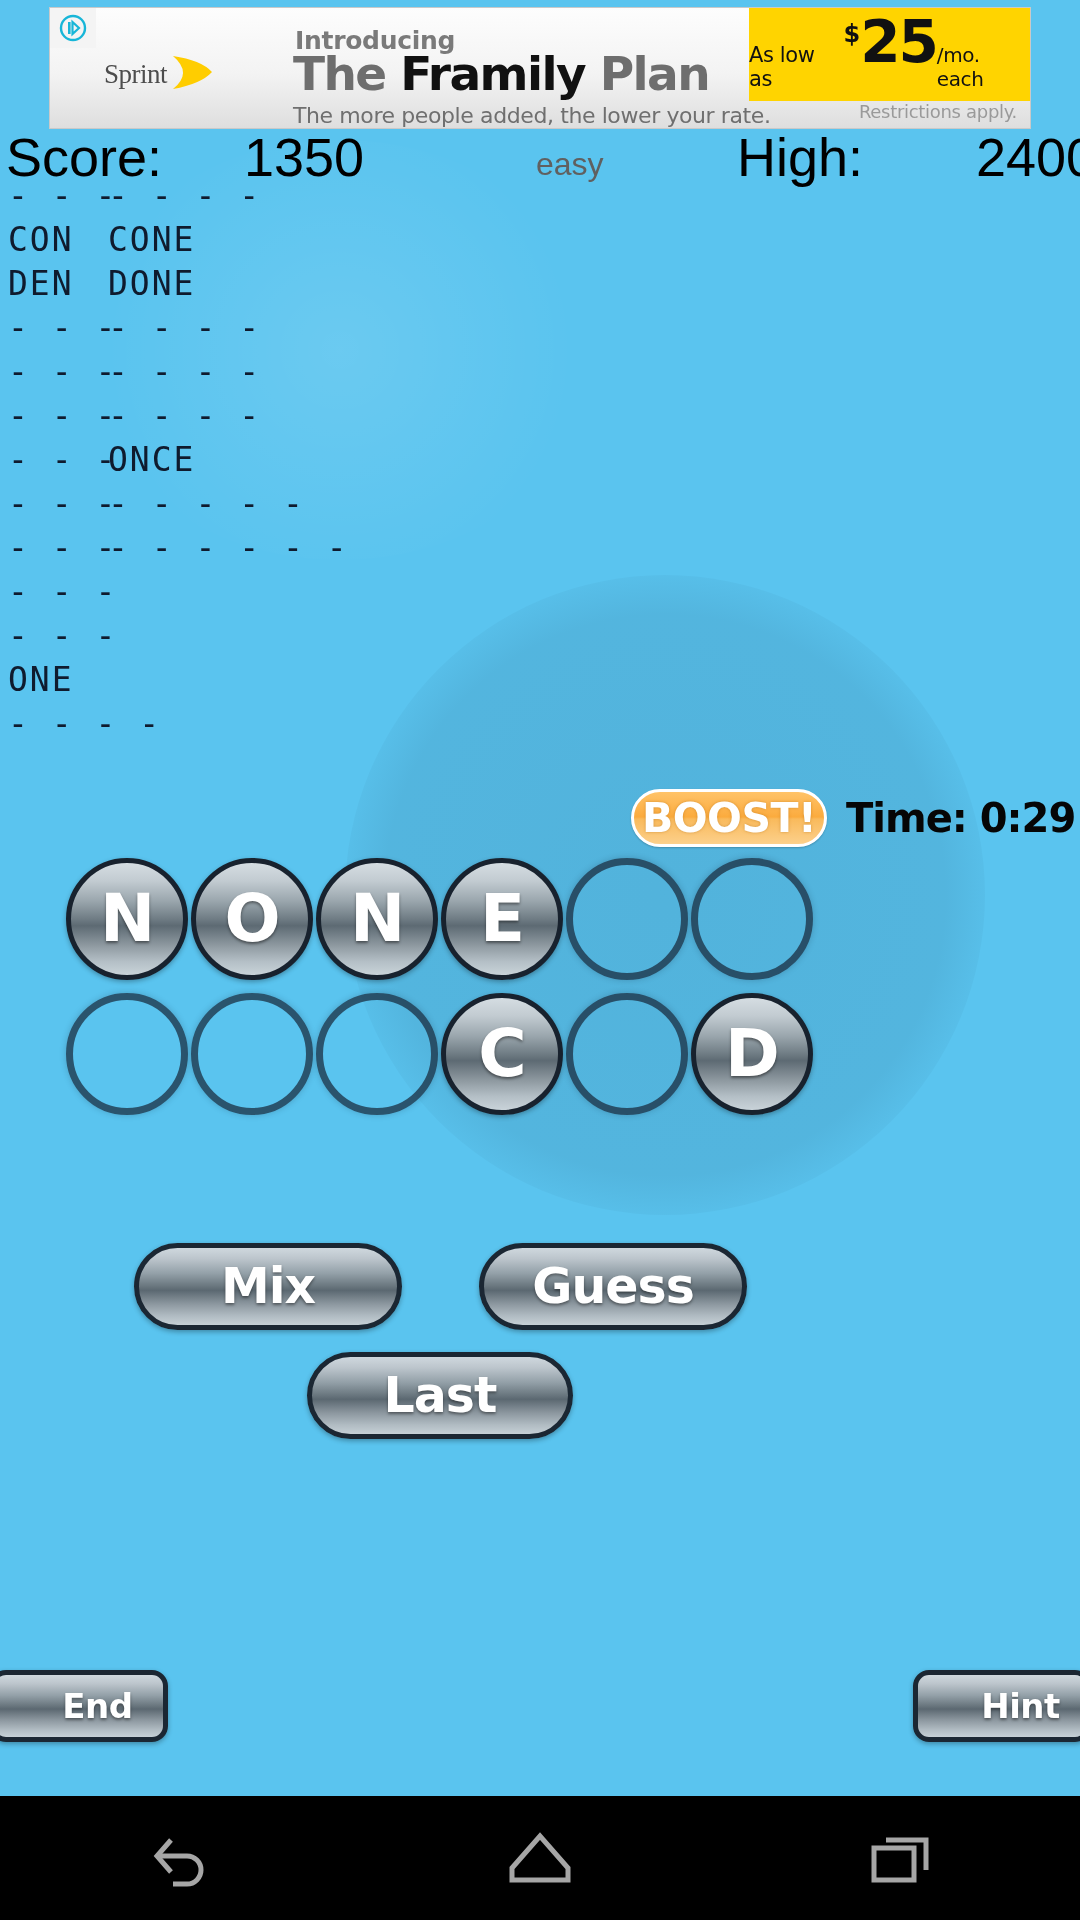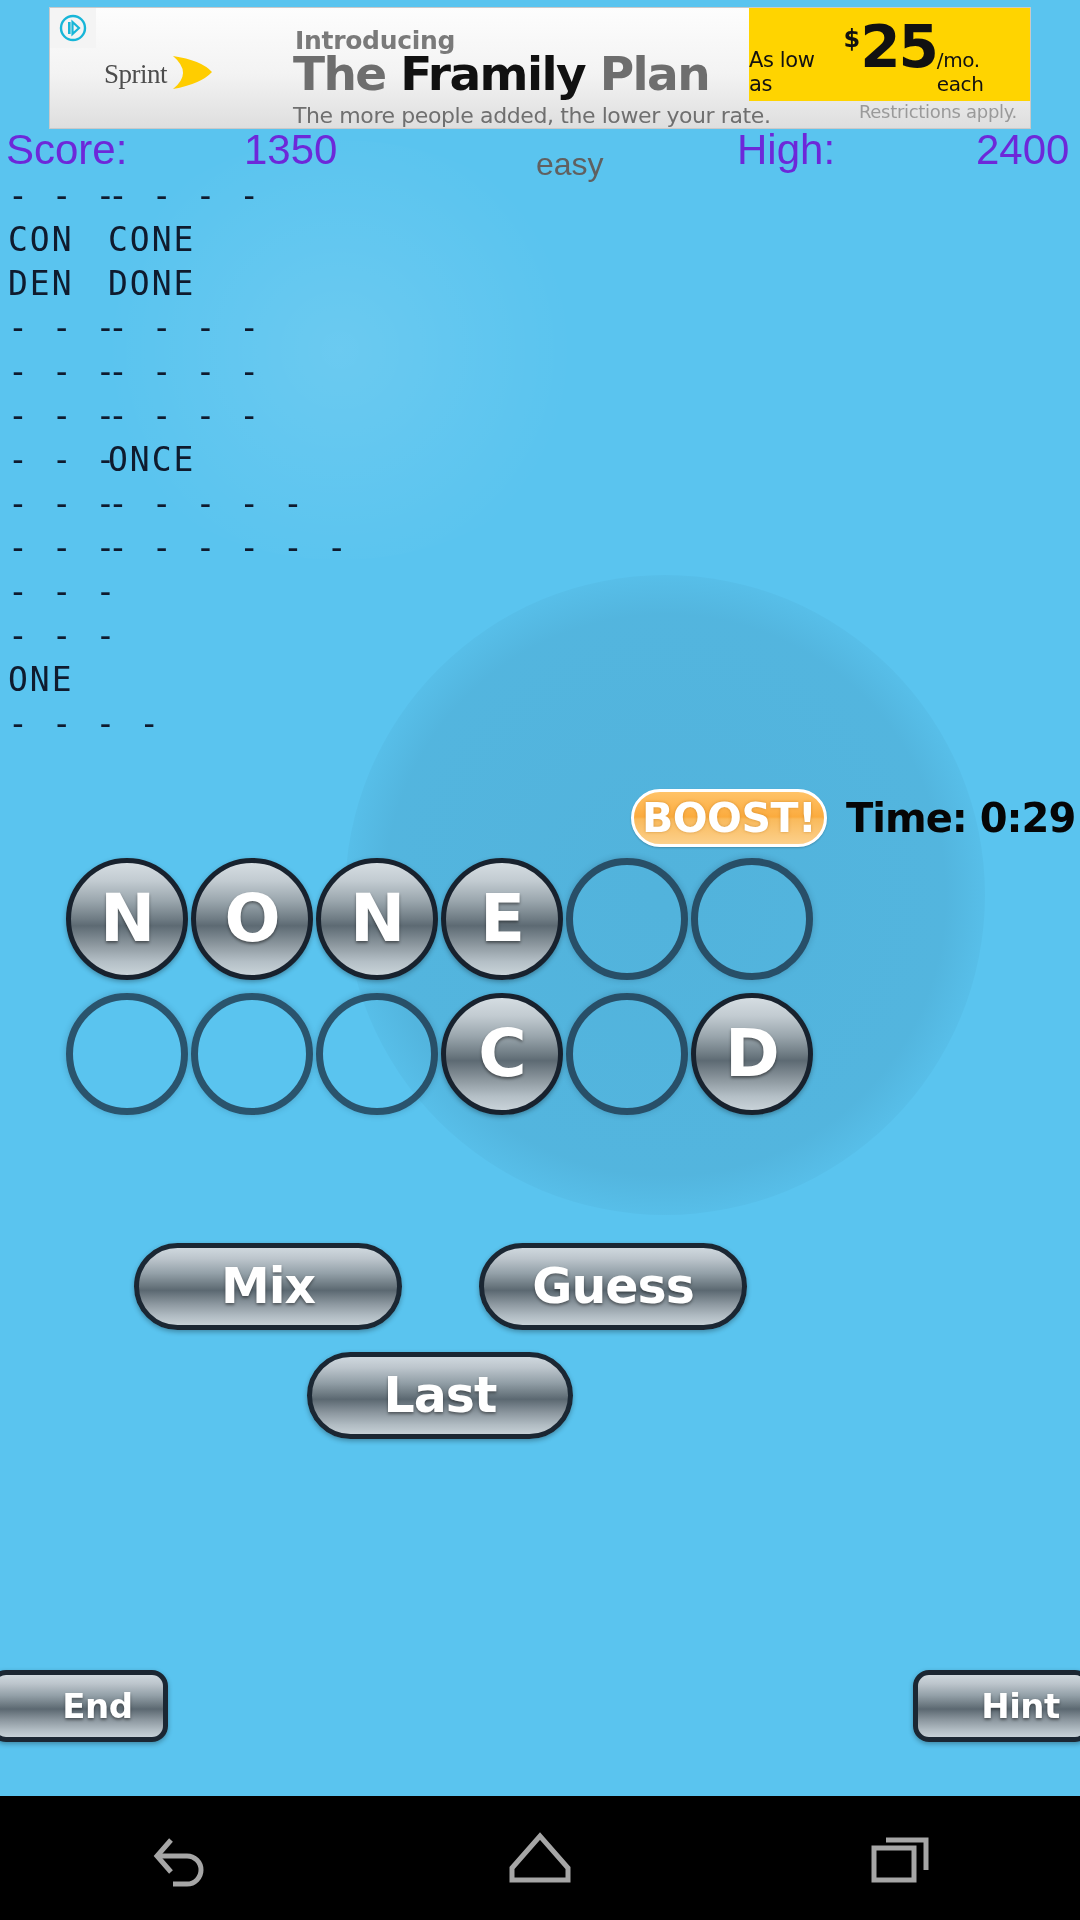--- a/index.html
+++ b/index.html
@@ -89,40 +89,40 @@
   }
   .ad-restr {
     position:absolute; right:13px; bottom:6px;
     font-family:"DejaVu Sans", sans-serif;
     font-size:18px; color:#9a9a9a; letter-spacing:-0.3px;
   }
   .ad-yellow {
     position:absolute; right:0px; top:0px;
     width:281px; height:93px;
     background:#ffd400;
-    display:flex; align-items:center; justify-content:center;
+    display:flex; align-items:flex-start; justify-content:center;
   }
   .ad-yellow-inner {
     display:flex; align-items:baseline;
     font-family:"DejaVu Sans", sans-serif; color:#111;
   }
   .ad-aslow { font-size:21px; letter-spacing:-0.4px; margin-right:2px; }
   .ad-dollar { font-size:24px; font-weight:bold; align-self:flex-start; margin-top:12px; }
   .ad-25 { font-size:58px; font-weight:bold; letter-spacing:-2px; }
   .ad-mo { font-size:20px; letter-spacing:-0.4px; }
 
   
   #scorebar {
     position:absolute; left:0px; top:126px;
     width:1080px; height:48px;
   }
   .sb {
     position:absolute; top:0;
     font-family:"Liberation Sans", sans-serif;
-    font-size:42px; color:#6d28d9; white-space:nowrap;
+    font-size:54px; color:#000000; white-space:nowrap;
   }
   #sb-score-label { left:6px; }
   #sb-score-value { left:244px; }
   #sb-diff { left:492px; font-size:32px; color:#606060; top:20px;margin-left:44px; }
   #sb-high-label { left:737px; }
   #sb-high-value { left:976px; }
 
   
   #wordlist {
     position:absolute; left:0px; top:176px;

